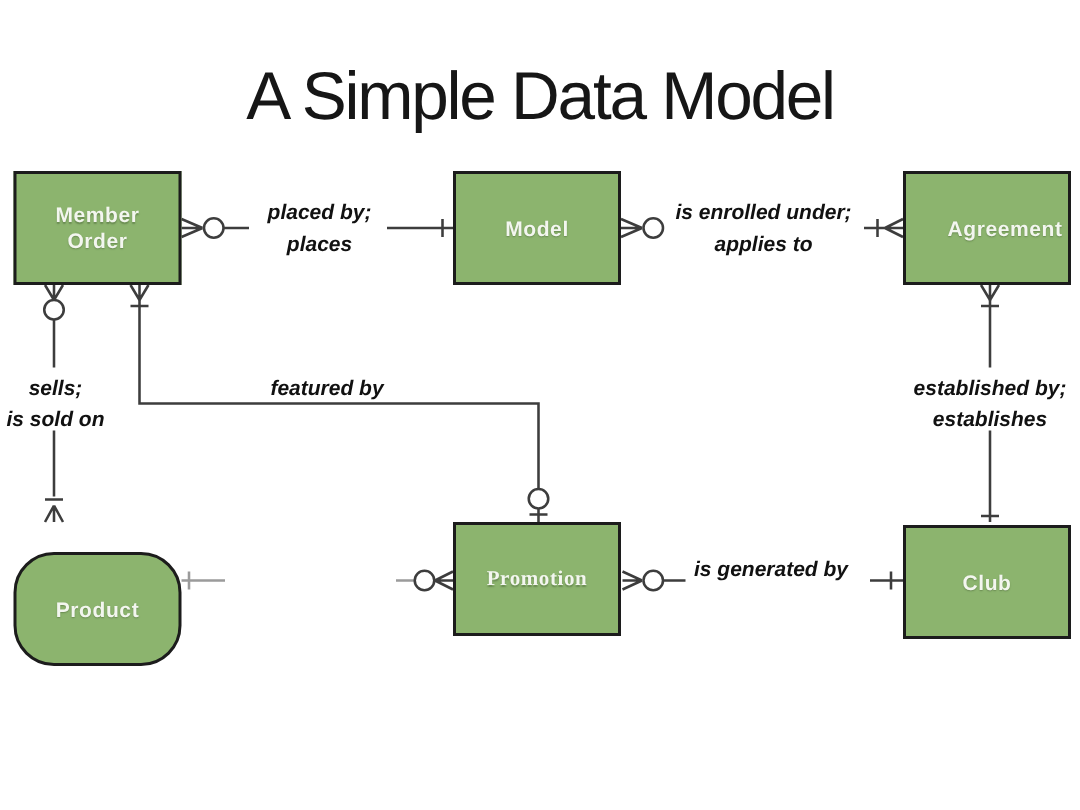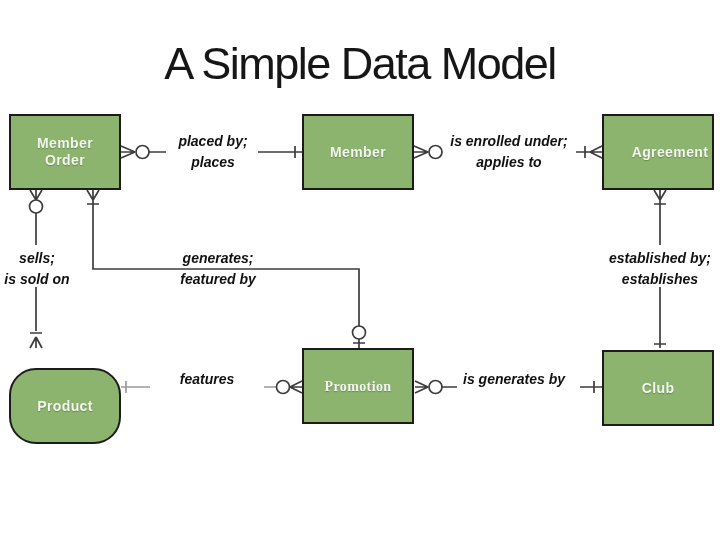--- a/index.html
+++ b/index.html
@@ -74,21 +74,21 @@
       <path class="ln" d="M415,381 L428,387 M415,387 H428 M415,393 L428,387"></path>
       <circle class="circ" cx="435.5" cy="387" r="6.5"></circle>
       <path class="ln" d="M442,387 H457 M580,387 H602 M594,381 V393"></path>
     </g>
   </svg>
 
   <div class="entity" style="left:9px;top:114px;">
     <span class="entity-label narrow">Member Order</span>
   </div>
   <div class="entity" style="left:302px;top:114px;">
-    <span class="entity-label">Member</span>
+    <span class="entity-label">Model</span>
   </div>
   <div class="entity" style="left:602px;top:114px;padding-left:24px;">
     <span class="entity-label">Agreement</span>
   </div>
   <div class="entity" style="left:9px;top:368px;border-radius:27px;">
     <span class="entity-label">Product</span>
   </div>
   <div class="entity" style="left:302px;top:348px;font-family:Liberation Serif, serif;">
     <span class="entity-label">Promotion</span>
   </div>
@@ -102,29 +102,27 @@
   </div>
   <div class="rel-label" style="left:429px;top:131px;">
     <span>is enrolled under;</span>
     <span>applies to</span>
   </div>
   <div class="rel-label" style="left:-43px;top:248px;">
     <span>sells;</span>
     <span>is sold on</span>
   </div>
   <div class="rel-label" style="left:138px;top:248px;">
-    <span>generates;</span>
     <span>featured by</span>
   </div>
   <div class="rel-label" style="left:580px;top:248px;">
     <span>established by;</span>
     <span>establishes</span>
   </div>
   <div class="rel-label" style="left:127px;top:369px;">
-    <span>features</span>
   </div>
   <div class="rel-label" style="left:434px;top:369px;">
-    <span>is generates by</span>
+    <span>is generated by</span>
   </div>
 
   <div class="page-number">5-7</div>
 
 </div>
 
 </body></html>

